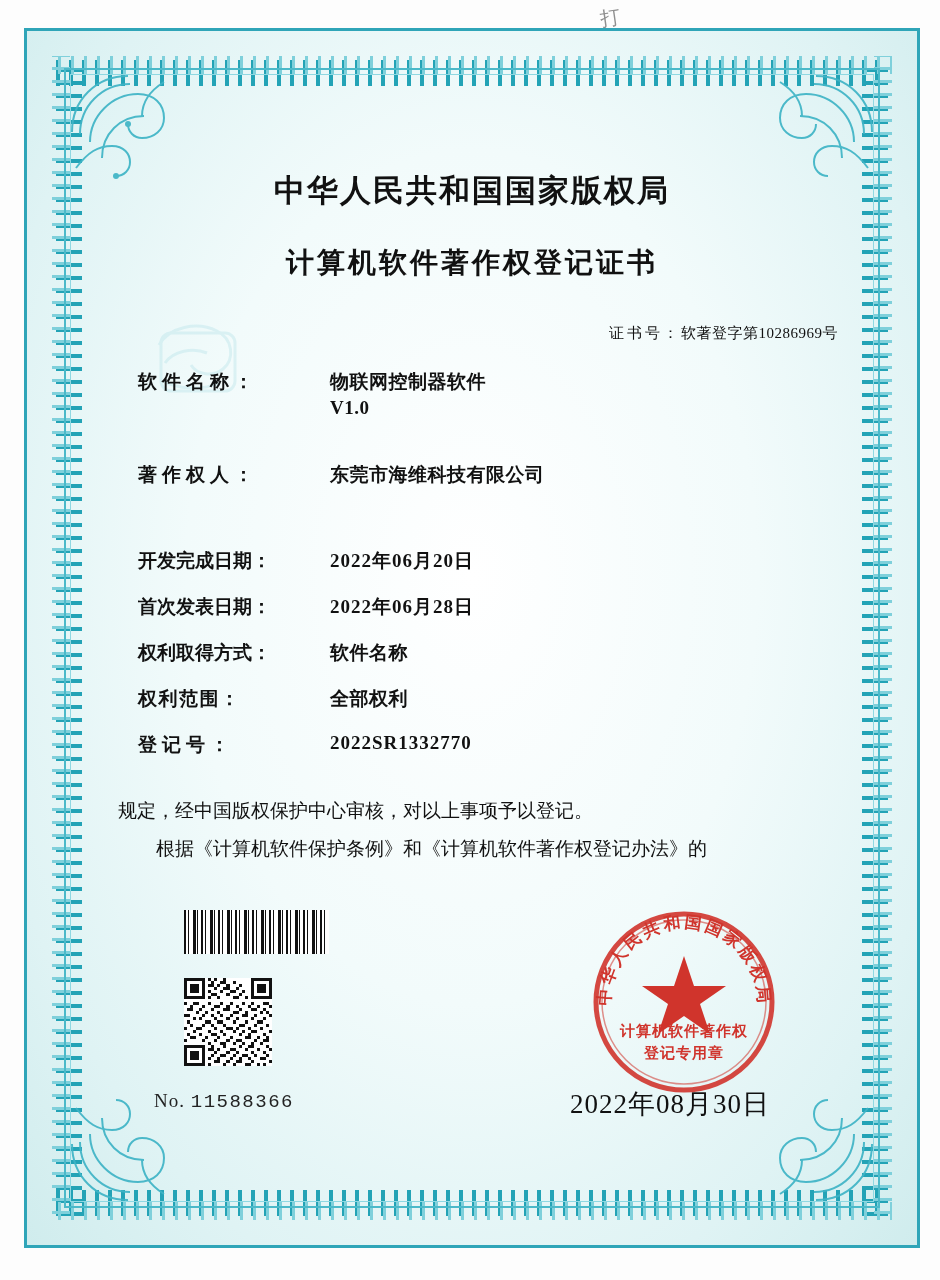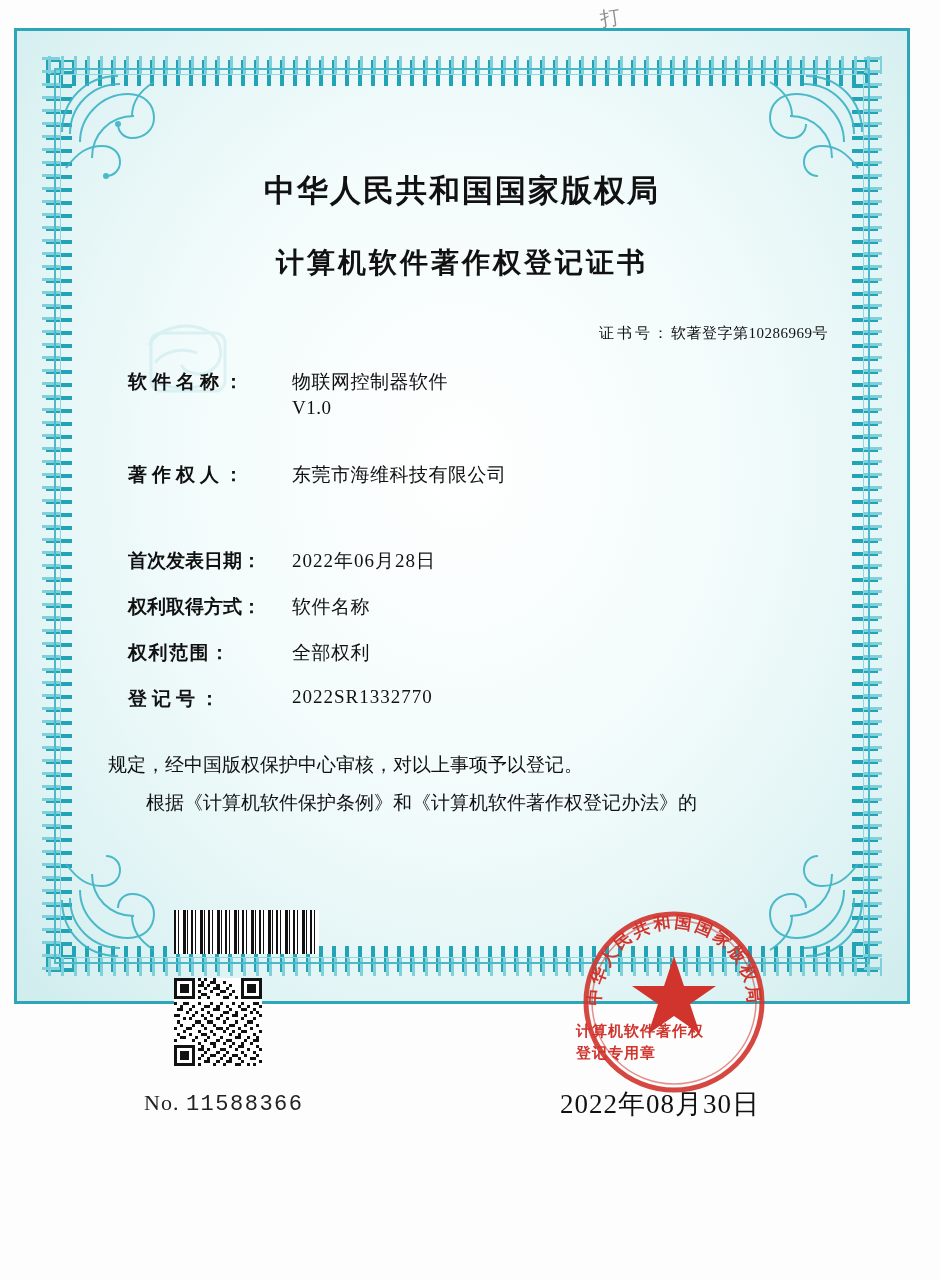--- a/index.html
+++ b/index.html
@@ -34,24 +34,24 @@
     color: #555;
     font-size: 20px;
     font-family: "Liberation Serif", serif;
     transform: rotate(-8deg);
     opacity: .65;
   }
 
   
   .cert {
     position: absolute;
-    left: 14px;
+    left: 24px;
     top: 28px;
     width: 896px;
-    height: 976px;
+    height: 1220px;
     background:
       radial-gradient(ellipse at 50% 45%, #ffffff 0%, #f2fbfb 45%, #dff3f4 78%, #cfeced 100%);
     box-sizing: border-box;
   }
 
   
   .frame-outer {
     position: absolute;
     inset: 0;
     border: 3px solid #2fa5b8;
@@ -154,31 +154,32 @@
   .cert-no .value { font-weight: normal; }
 
   .field-block { margin-top: 26px; padding-left: 54px; }
 
   .field {
     display: flex;
     align-items: flex-start;
     font-size: 19px;
     color: #111;
     margin-bottom: 20px;
+    gap: 28px;
   }
   .field .k {
     width: 148px;
     flex: 0 0 148px;
     font-weight: bold;
     letter-spacing: 5px;
   }
   .field .k.tight { letter-spacing: 1.5px; }
   .field .k.tight2 { letter-spacing: 0px; }
   .field .v {
-    font-weight: normal;
+    font-weight: bold;
     letter-spacing: .5px;
     padding-left: 16px;
   }
   .field .v.mono {
     font-family: "Liberation Serif", serif;
     letter-spacing: 1px;
   }
 
   .name-lines { line-height: 1.35; }
 
@@ -211,21 +212,21 @@
     left: 160px;
     top: 950px;
     width: 88px;
     height: 88px;
   }
 
   .serial {
     position: absolute;
     left: 130px;
     top: 1062px;
-    font-size: 22px;
+    font-size: 19px;
     color: #222;
     letter-spacing: 1px;
   }
   .serial .prefix { font-family: "Liberation Serif", serif; }
   .serial .digits {
     font-family: "Liberation Mono", monospace;
     letter-spacing: 1.5px;
   }
 
   .issue-date {
@@ -241,21 +242,21 @@
   .seal {
     position: absolute;
     right: 138px;
     top: 876px;
     width: 196px;
     height: 196px;
   }
   .seal-text-small {
     position: absolute;
     width: 100%;
-    text-align: left;
+    text-align: center;
     color: #d0342c;
     font-size: 15px;
     font-weight: bold;
     letter-spacing: 1px;
     font-family: Liberation Mono, monospace;
   }
   .seal-text-small.l1 { top: 118px; }
   .seal-text-small.l2 { top: 140px; }
 </style>
 </head>
@@ -358,20 +359,24 @@
 
         <div style="height:22px"></div>
 
         <div class="field">
           <div class="k">著作权人：</div>
           <div class="v">东莞市海维科技有限公司</div>
         </div>
 
         <div class="gap-lg"></div>
 
+        <div class="field">
+          <div class="k tight2">开发完成日期：</div>
+          <div class="v mono">2022年06月20日</div>
+        </div>
 
         <div class="field">
           <div class="k tight2">首次发表日期：</div>
           <div class="v mono">2022年06月28日</div>
         </div>
 
         <div class="field">
           <div class="k tight2">权利取得方式：</div>
           <div class="v">软件名称</div>
         </div>

